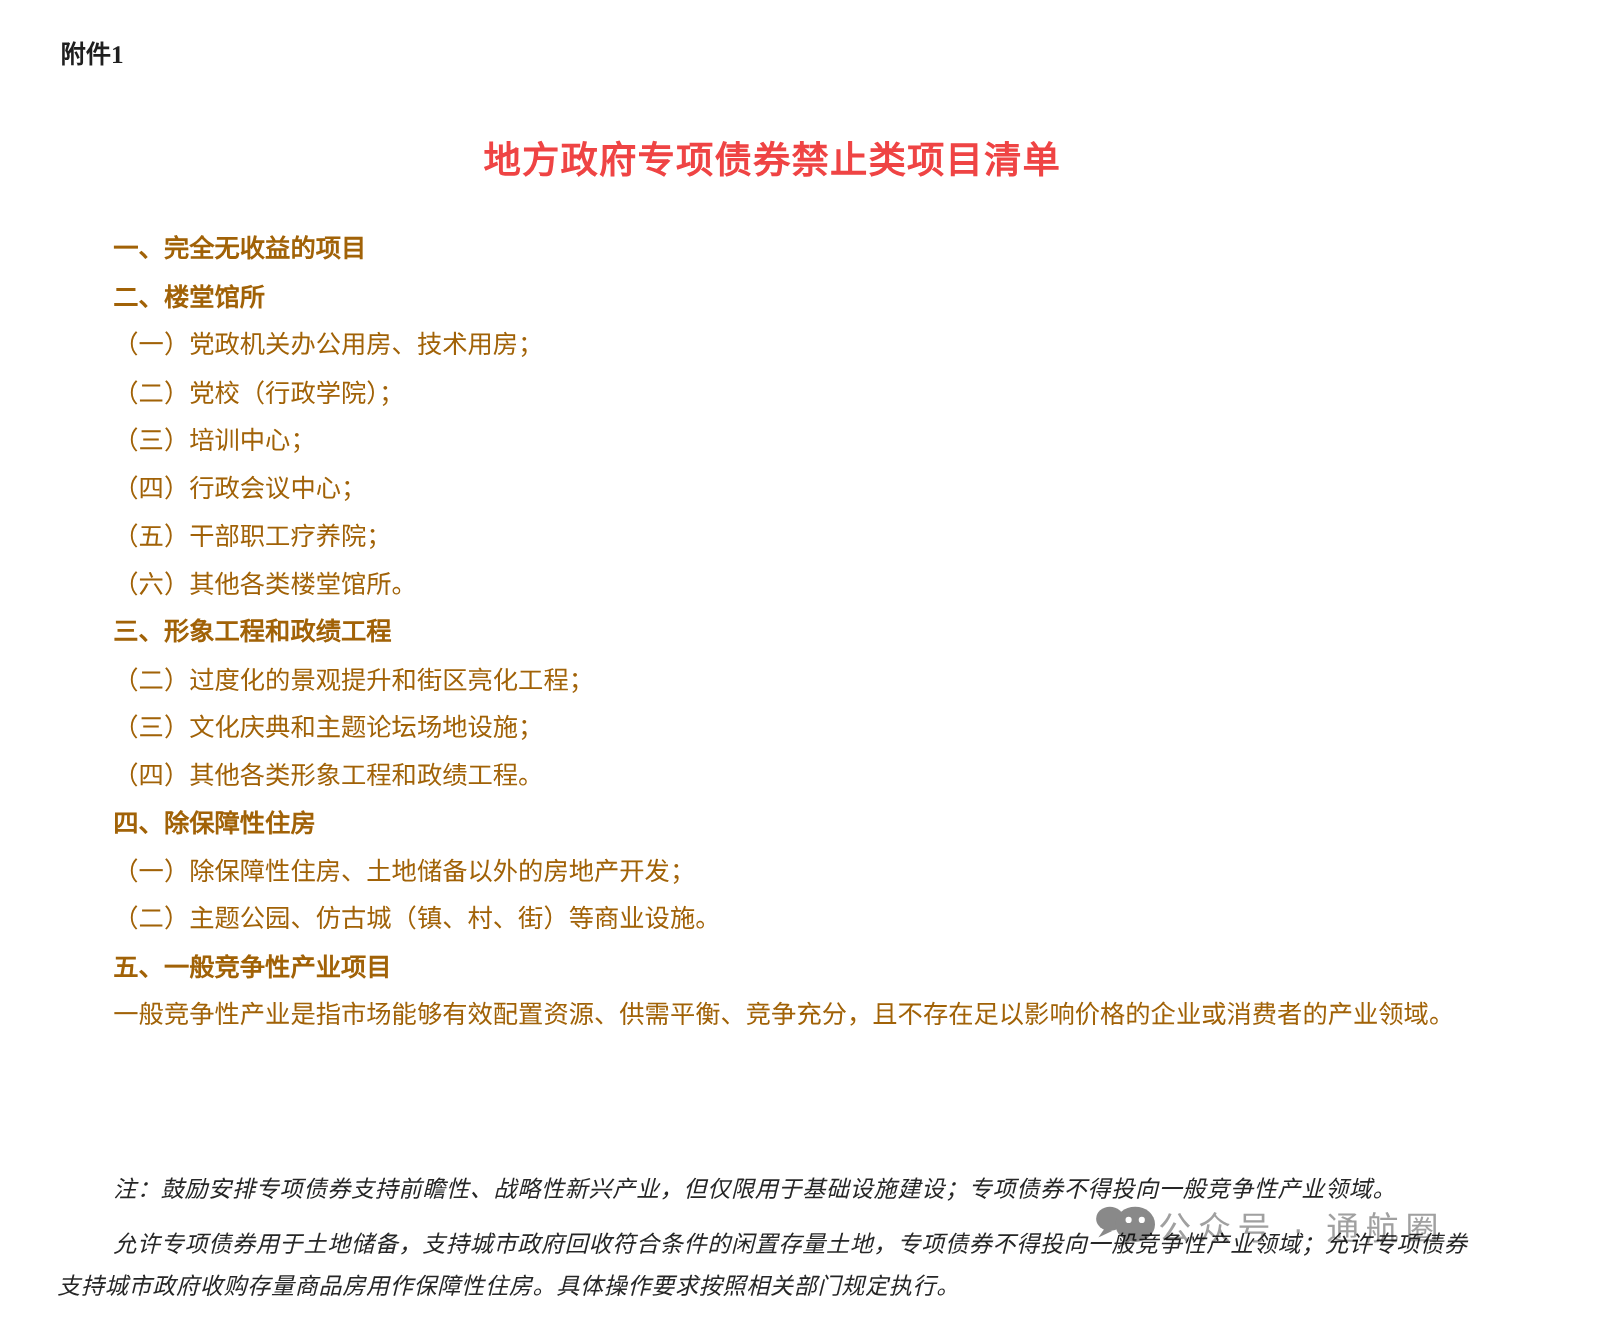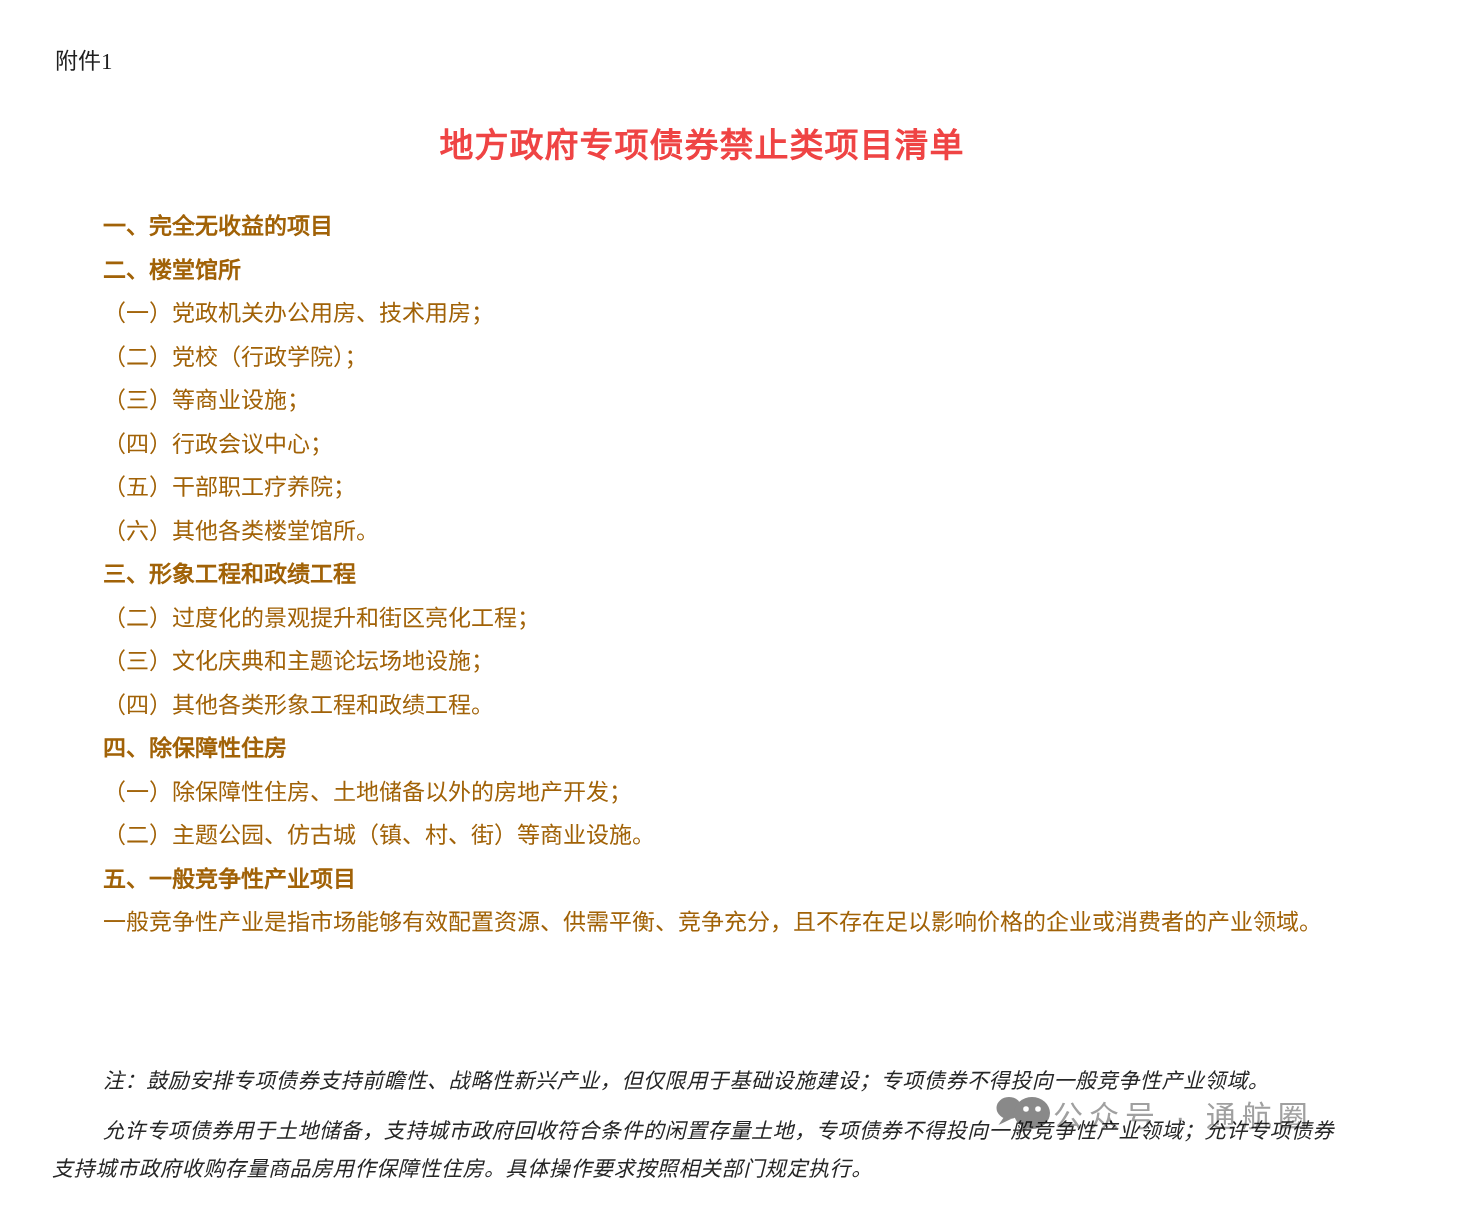--- a/index.html
+++ b/index.html
@@ -8,23 +8,23 @@
     width: 1466px;
     height: 1214px;
     background: #ffffff;
     overflow: hidden;
     color: #262626;
     font-family: "Liberation Sans", sans-serif;
   }
   .attachment {
     position: absolute;
     left: 55px;
-    top: 42px;
+    top: 30px;
     font-family: "Liberation Serif", serif;
-    font-weight: normal;
+    font-weight: bold;
     font-size: 23px;
     color: #1f1f1f;
   }
   .title {
     position: absolute;
     left: 55px;
     top: 118px;
     width: 1294px;
     margin: 0;
     text-align: center;
@@ -92,21 +92,21 @@
 
   <div class="attachment">附件1</div>
 
   <h1 class="title">地方政府专项债券禁止类项目清单</h1>
 
   <div class="content">
     <p class="heading">一、完全无收益的项目</p>
     <p class="heading">二、楼堂馆所</p>
     <p class="item">（一）党政机关办公用房、技术用房；</p>
     <p class="item">（二）党校（行政学院）；</p>
-    <p class="item">（三）等商业设施；</p>
+    <p class="item">（三）培训中心；</p>
     <p class="item">（四）行政会议中心；</p>
     <p class="item">（五）干部职工疗养院；</p>
     <p class="item">（六）其他各类楼堂馆所。</p>
     <p class="heading">三、形象工程和政绩工程</p>
     <p class="item">（二）过度化的景观提升和街区亮化工程；</p>
     <p class="item">（三）文化庆典和主题论坛场地设施；</p>
     <p class="item">（四）其他各类形象工程和政绩工程。</p>
     <p class="heading">四、除保障性住房</p>
     <p class="item">（一）除保障性住房、土地储备以外的房地产开发；</p>
     <p class="item">（二）主题公园、仿古城（镇、村、街）等商业设施。</p>

